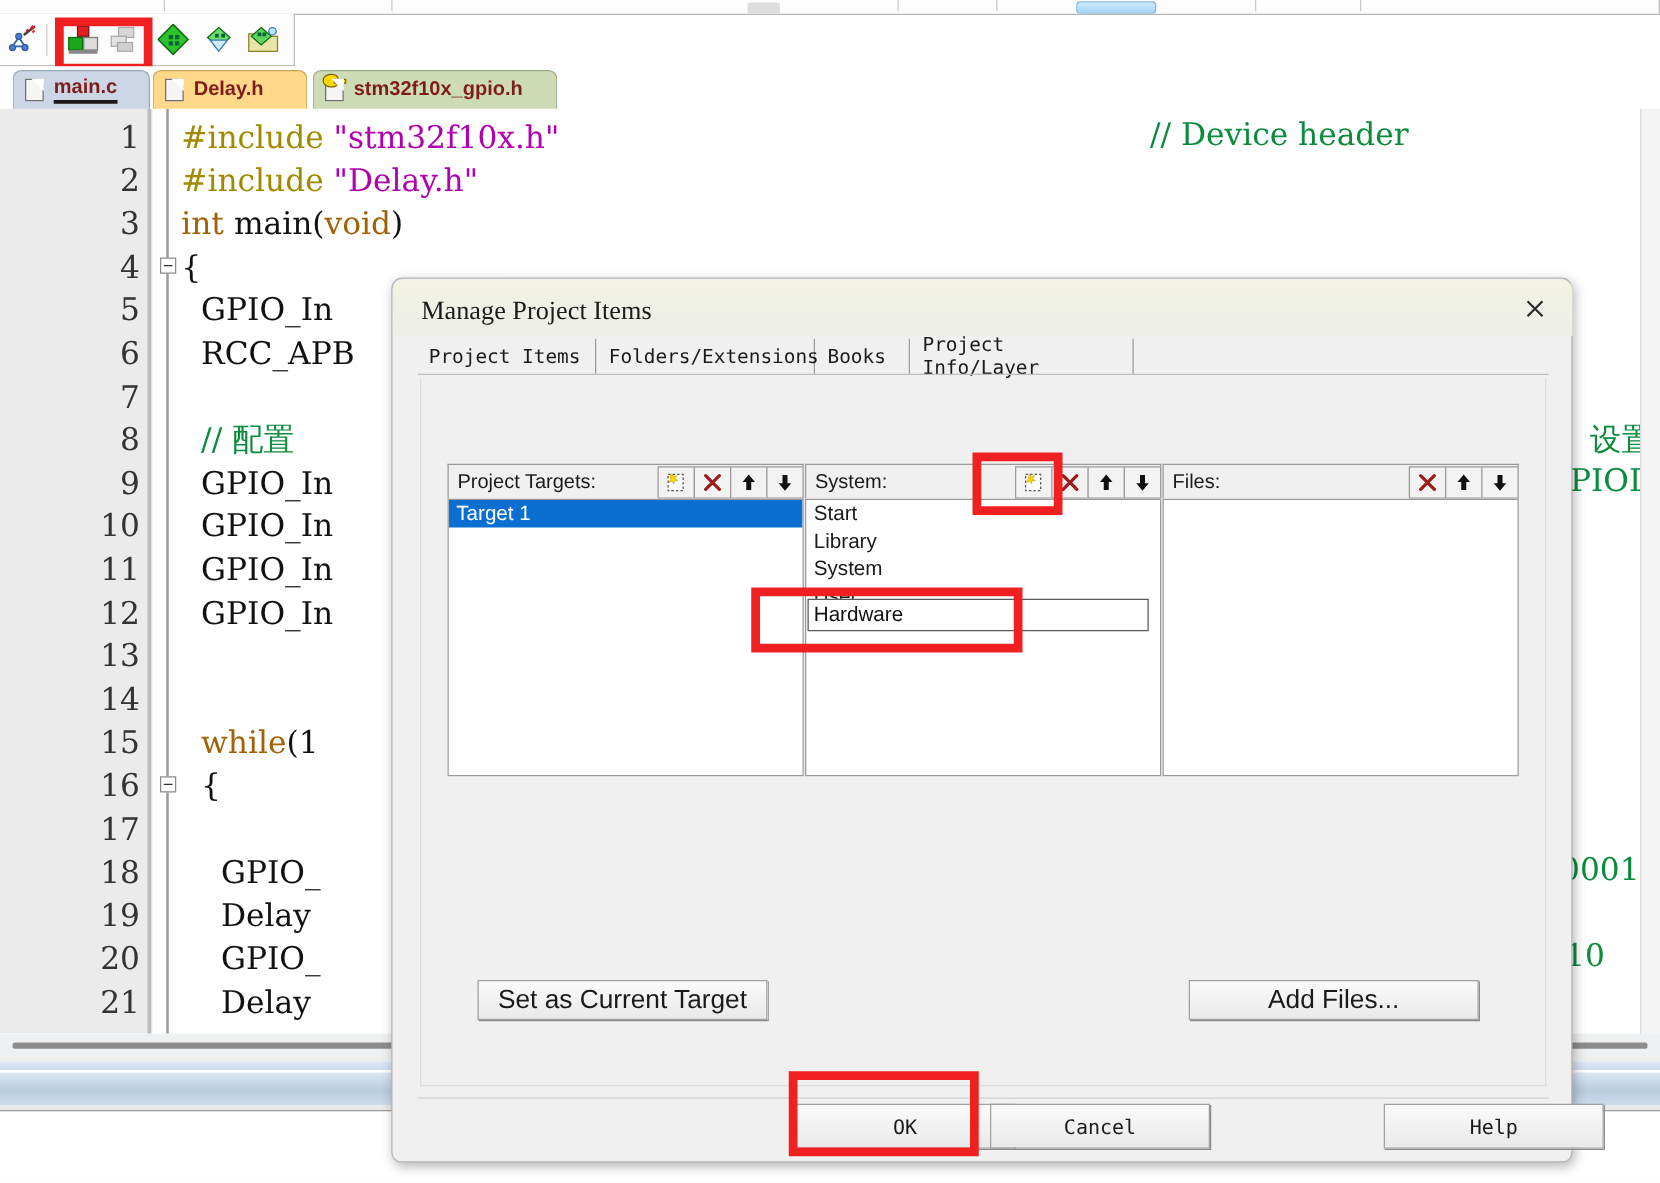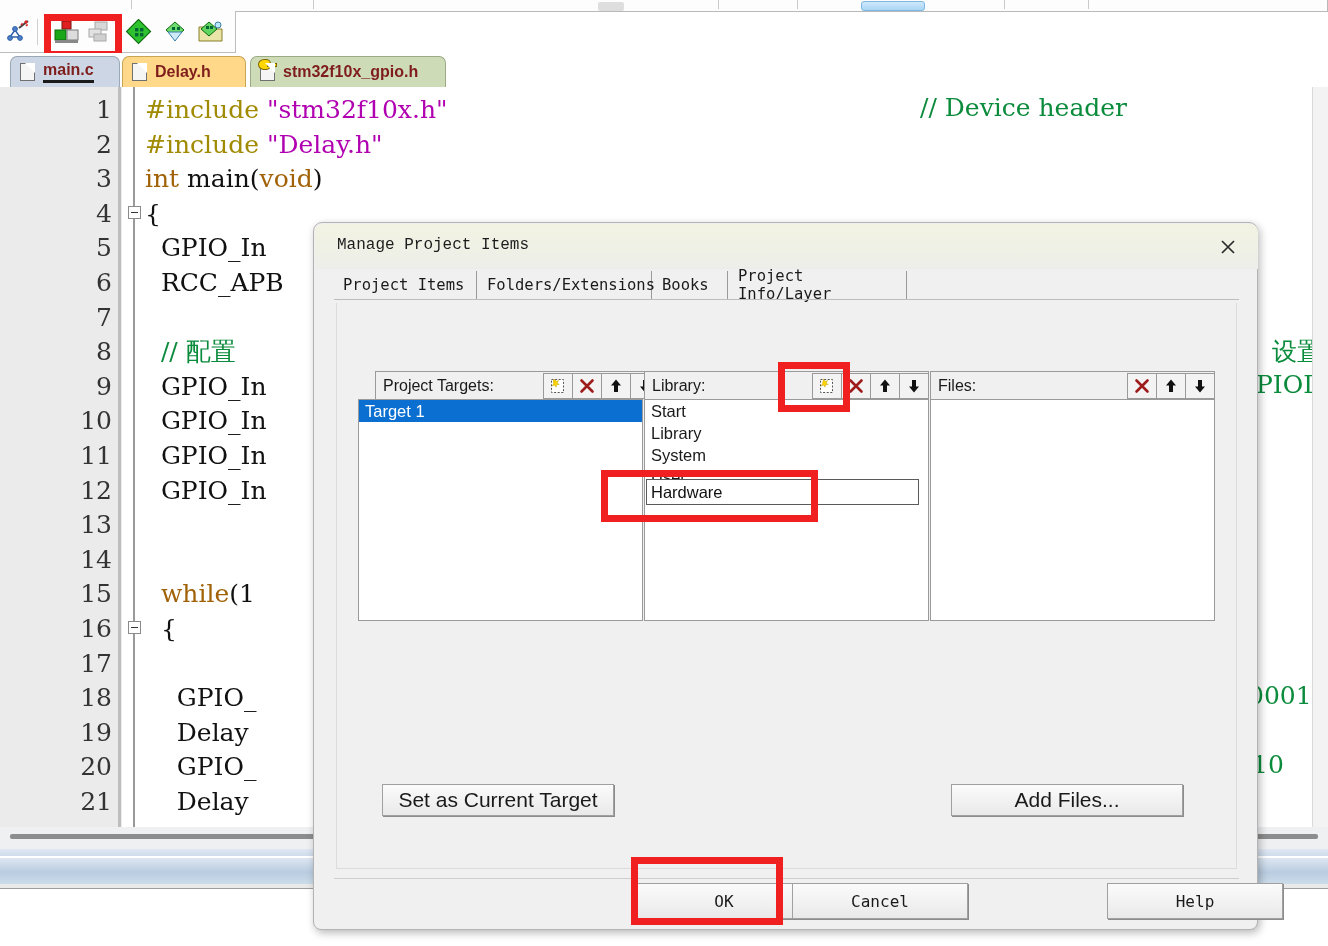--- a/index.html
+++ b/index.html
@@ -124,21 +124,21 @@
     border-radius:9px 9px 8px 8px;
     box-sizing:border-box;
     box-shadow: 2px 3px 9px rgba(0,0,0,.28);
   }
   .dlg-titlebar {
     position:absolute; left:1px; top:1px; width:943px; height:45px;
     background: linear-gradient(#f2f3e2, #eef0e7 70%, #edeeea);
     border-radius: 8px 8px 0 0;
     box-sizing:border-box;
   }
-  .dlg-title { position:absolute; left:22px; top:12px; font-size:16px; color:#1c1c1c; font-family:Liberation Mono, monospace;}
+  .dlg-title { position:absolute; left:22px; top:12px; font-size:21px; color:#1c1c1c; font-family:Liberation Serif, serif;}
   .dlg-close { position:absolute; right:16px; top:10px; width:28px; height:26px; display:flex; align-items:center; justify-content:center;}
 
   .tabrow { position:absolute; left:20px; top:48px; width:905px; height:28px; }
   .dtab {
     position:absolute; top:0; height:28px; box-sizing:border-box;
     font-family:"DejaVu Sans Mono", monospace; font-size:15.5px; color:#1a1a1a;
     display:flex; align-items:center; padding: 0 9px;
     border-right:1px solid #9a9a9a;
   }
   .dtab.active { border-right:1px solid #9a9a9a; background:#f0f0f0; font-weight:normal;}
@@ -335,21 +335,21 @@
         <span>Books</span>
       </div>
       <div class="dtab" style="left:395px; width:178px;">
         <span>Project Info/Layer</span>
       </div>
     </div>
     <div class="tab-underline"></div>
 
     <div class="panelframe"></div>
 
-    <div class="lp-head" style="left:61px; top:148px; width:285px;justify-content:center;">
+    <div class="lp-head" style="left:44px; top:148px; width:285px;justify-content:center;">
       <span class="cap">Project Targets:</span>
       <span class="lp-btn">
         <svg width="18" height="18" viewBox="0 0 18 18">
           <rect x="2.5" y="2.5" width="12" height="13" fill="#fff" stroke="#555" stroke-width="1" stroke-dasharray="2 1.6"></rect>
           <path d="M4 3 l3 0 l-3 3 z" fill="#ffd400"></path>
           <path d="M5.5 2 l1.6 2.4 l2.6 -1 l-1.6 2.6 l2.2 1.4 l-2.8 .4 l-.4 2.4 l-1.6 -2.2 l-2.2 1 l1.2 -2.6 z" fill="#ffd400" stroke="#b59800" stroke-width=".4"></path>
         </svg>
       </span>
       <span class="lp-btn">
         <svg width="18" height="18" viewBox="0 0 18 18">
@@ -365,21 +365,21 @@
         <svg width="18" height="18" viewBox="0 0 18 18">
           <path d="M9 15.5 L14 9.5 L11 9.5 L11 3 L7 3 L7 9.5 L4 9.5 Z" fill="#111"></path>
         </svg>
       </span>
     </div>
     <div class="lp-body" style="left:44px; top:176px; width:285px; height:222px;">
       <div class="lp-item sel">Target 1</div>
     </div>
 
     <div class="lp-head" style="left:330px; top:148px; width:285px;">
-      <span class="cap">Library:</span>
+      <span class="cap">System:</span>
       <span class="lp-btn">
         <svg width="18" height="18" viewBox="0 0 18 18">
           <rect x="2.5" y="2.5" width="12" height="13" fill="#fff" stroke="#555" stroke-width="1" stroke-dasharray="2 1.6"></rect>
           <path d="M5.5 2 l1.6 2.4 l2.6 -1 l-1.6 2.6 l2.2 1.4 l-2.8 .4 l-.4 2.4 l-1.6 -2.2 l-2.2 1 l1.2 -2.6 z" fill="#ffd400" stroke="#b59800" stroke-width=".4"></path>
         </svg>
       </span>
       <span class="lp-btn">
         <svg width="18" height="18" viewBox="0 0 18 18">
           <path d="M3.5 3.5 L14.5 14.5 M14.5 3.5 L3.5 14.5" stroke="#9e1b1b" stroke-width="2.6" stroke-linecap="round"></path>
         </svg>

